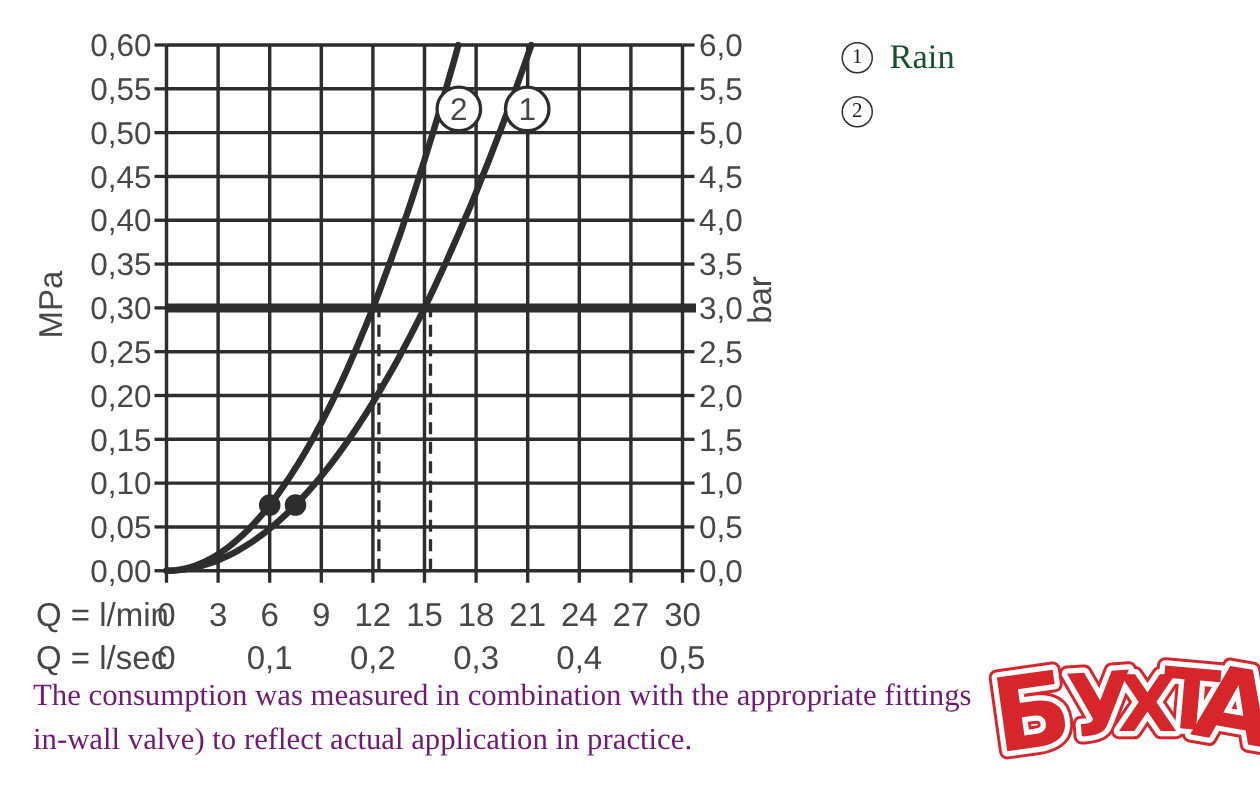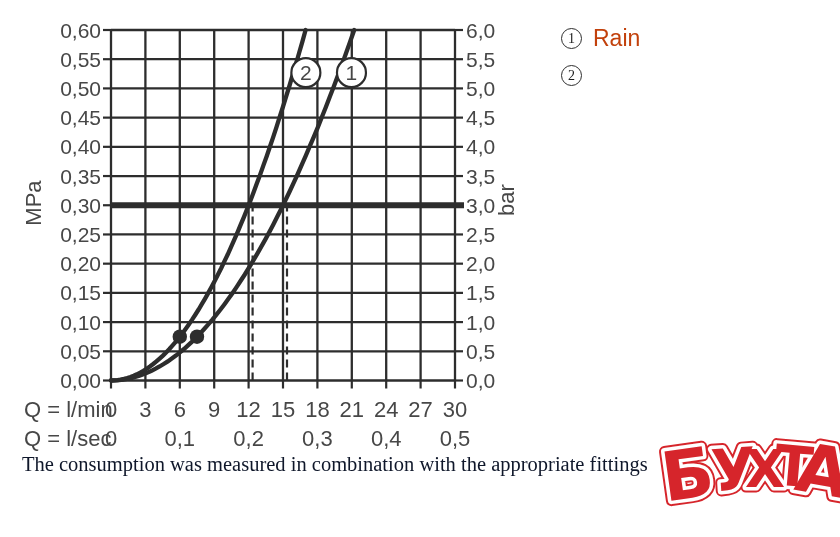--- a/index.html
+++ b/index.html
@@ -4,23 +4,23 @@
 <style>
   html,body{margin:0;padding:0;background:#ffffff;}
   .stage{position:relative;width:840px;height:537px;background:#ffffff;overflow:hidden;
          font-family:"Liberation Sans",sans-serif;}
   #chart-svg{position:absolute;left:0;top:0;}
   .legend{position:absolute;left:561px;top:25px;display:flex;flex-direction:column;gap:13px;}
   .legend-row{display:flex;align-items:center;gap:11px;}
   .lnum{display:flex;align-items:center;justify-content:center;width:21px;height:21px;
         border:1.6px solid #2e2e2e;border-radius:50%;box-sizing:border-box;
         font-family:"Liberation Serif",serif;font-size:14px;color:#1d1d1d;padding-top:1px;}
-  .llabel{font-family:Liberation Sans, sans-serif;font-size:23px;color:#c2410c;}
+  .llabel{font-family:Liberation Serif, serif;font-size:23px;color:#14532d;}
   .footer{position:absolute;left:22px;top:450px;margin:0;width:700px;
-          font-family:"Liberation Serif",serif;font-size:20.5px;line-height:29px;color:#0f172a;}
+          font-family:"Liberation Serif",serif;font-size:20.5px;line-height:29px;color:#701a75;}
   .footer span{white-space:nowrap;}
   #wm-svg{position:absolute;left:645px;top:409px;}
 </style>
 </head>
 <body>
 
 <div class="stage">
 
   <svg id="chart-svg" width="540" height="460" viewBox="0 0 540 460">
       <line x1="111" y1="30" x2="111" y2="380.5" stroke="#2d2d2d" stroke-width="2.3"></line>
@@ -149,20 +149,21 @@
       <span class="lnum">1</span>
       <span class="llabel">Rain</span>
     </div>
     <div class="legend-row">
       <span class="lnum">2</span>
     </div>
   </div>
 
   <p class="footer">
     <span>The consumption was measured in combination with the appropriate fittings</span><br>
+    <span>in-wall valve) to reflect actual application in practice.</span>
   </p>
 
   <svg id="wm-svg" width="195" height="118" viewBox="0 0 195 118">
       <text x="0" y="0" transform="translate(46 89) rotate(-8)" text-anchor="middle" font-family="&quot;DejaVu Sans&quot;,sans-serif" font-weight="bold" font-size="68" fill="none" stroke="#d6252b" stroke-width="11" stroke-linejoin="round">Б</text>
       <text x="0" y="0" transform="translate(90 81) rotate(-4)" text-anchor="middle" font-family="&quot;DejaVu Sans&quot;,sans-serif" font-weight="bold" font-size="58" fill="none" stroke="#d6252b" stroke-width="11" stroke-linejoin="round">У</text>
       <text x="0" y="0" transform="translate(120 78) rotate(0)" text-anchor="middle" font-family="&quot;DejaVu Sans&quot;,sans-serif" font-weight="bold" font-size="52" fill="none" stroke="#d6252b" stroke-width="11" stroke-linejoin="round">Х</text>
       <text x="0" y="0" transform="translate(147 77) rotate(5)" text-anchor="middle" font-family="&quot;DejaVu Sans&quot;,sans-serif" font-weight="bold" font-size="56" fill="none" stroke="#d6252b" stroke-width="11" stroke-linejoin="round">Т</text>
       <text x="0" y="0" transform="translate(174 85) rotate(10)" text-anchor="middle" font-family="&quot;DejaVu Sans&quot;,sans-serif" font-weight="bold" font-size="68" fill="none" stroke="#d6252b" stroke-width="11" stroke-linejoin="round">А</text>
       <text x="0" y="0" transform="translate(46 89) rotate(-8)" text-anchor="middle" font-family="&quot;DejaVu Sans&quot;,sans-serif" font-weight="bold" font-size="68" fill="none" stroke="#ffffff" stroke-width="7" stroke-linejoin="round">Б</text>
       <text x="0" y="0" transform="translate(90 81) rotate(-4)" text-anchor="middle" font-family="&quot;DejaVu Sans&quot;,sans-serif" font-weight="bold" font-size="58" fill="none" stroke="#ffffff" stroke-width="7" stroke-linejoin="round">У</text>

